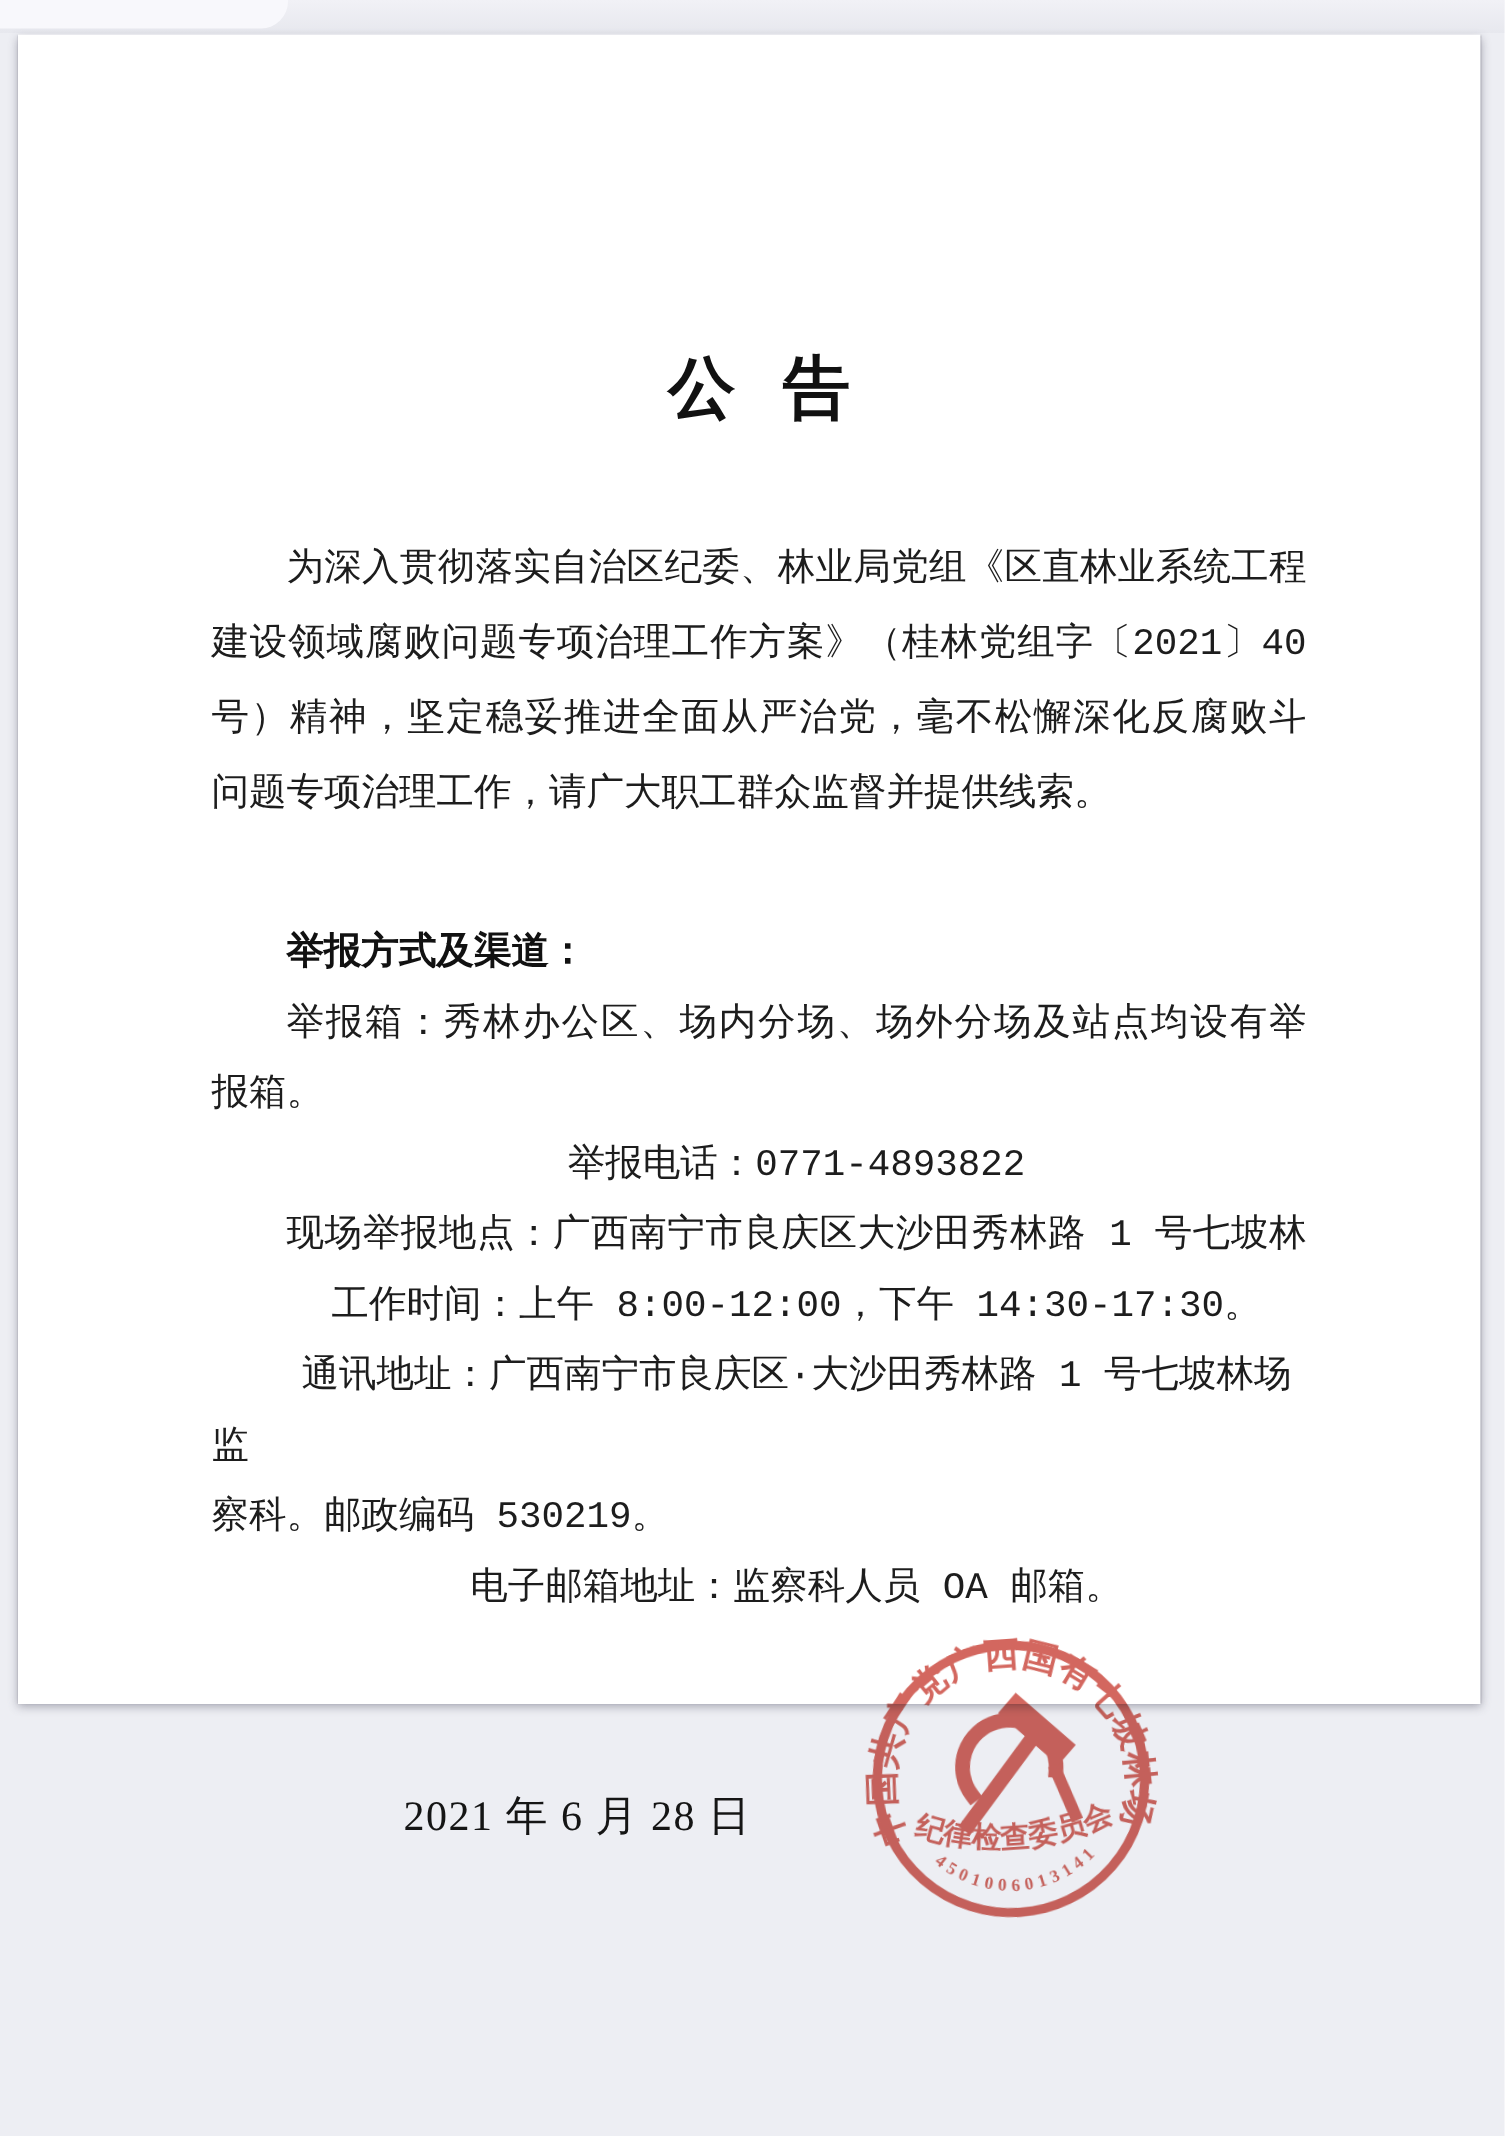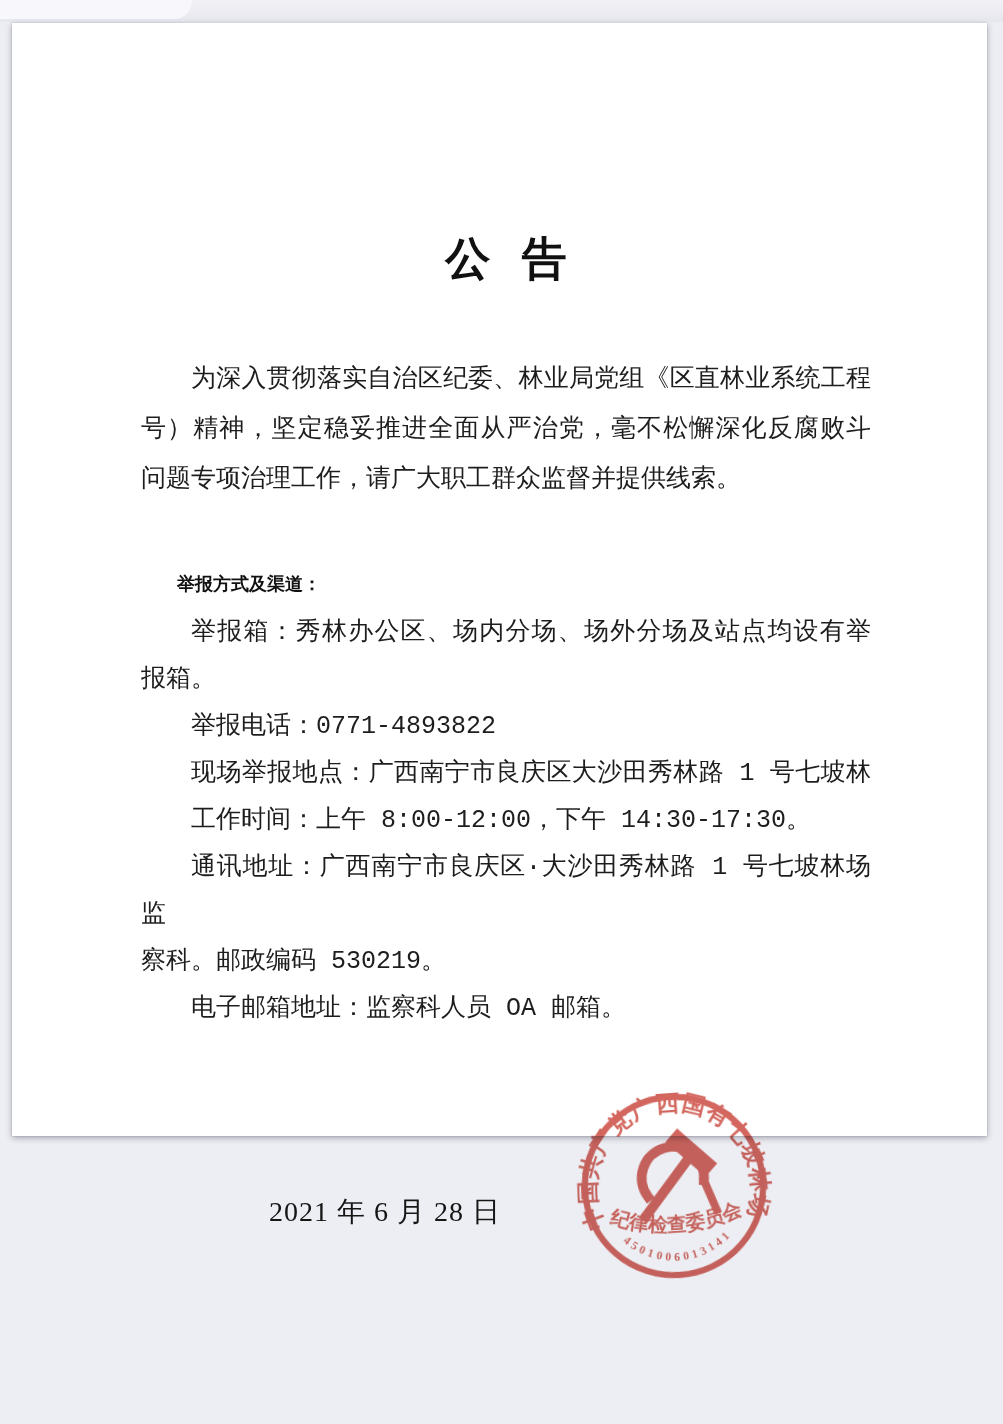--- a/index.html
+++ b/index.html
@@ -30,25 +30,25 @@
     text-align:center; word-spacing:.45em; color:#111;
     font-family:"Liberation Serif", serif;
   }
   .body-text { margin-top:72px; }
   .line {
     font-size:25px; line-height:50px; color:#1d1d1d;
     font-family:Liberation Mono, monospace;
   }
   .report .line { line-height:47px; }
   .just { text-align:justify; text-align-last:justify; }
-  .indent { text-indent:2em; }
+  .indent { text-indent:2em;text-align:center; }
   .heading {
     margin-top:54px;
     font-family:"Liberation Sans", sans-serif;
-    font-weight:700; font-size:18px; line-height:50px;
+    font-weight:700; font-size:25px; line-height:50px;
     text-indent:2em; color:#111;
   }
   .date-line {
     position:absolute; top:1172px; left:0; right:229px;
     text-align:center; font-size:28px; line-height:34px;
     letter-spacing:1px; color:#151515; z-index:1;
     font-family:"Liberation Serif", serif;
   }
   .seal {
     position:absolute; left:564px; top:1065px;
@@ -68,20 +68,21 @@
 
 <div class="top-strip"></div>
 <div class="top-tab"></div>
 
 <div class="page">
   <div class="content">
     <h1 class="title">公 告</h1>
 
     <div class="body-text">
       <div class="line just indent">为深入贯彻落实自治区纪委、林业局党组《区直林业系统工程</div>
+      <div class="line just">建设领域腐败问题专项治理工作方案》（桂林党组字〔2021〕40</div>
       <div class="line just">号）精神，坚定稳妥推进全面从严治党，毫不松懈深化反腐败斗</div>
       <div class="line">问题专项治理工作，请广大职工群众监督并提供线索。</div>
     </div>
 
     <div class="heading">举报方式及渠道：</div>
 
     <div class="report">
       <div class="line just indent">举报箱：秀林办公区、场内分场、场外分场及站点均设有举</div>
       <div class="line">报箱。</div>
       <div class="line indent">举报电话：0771-4893822</div>

